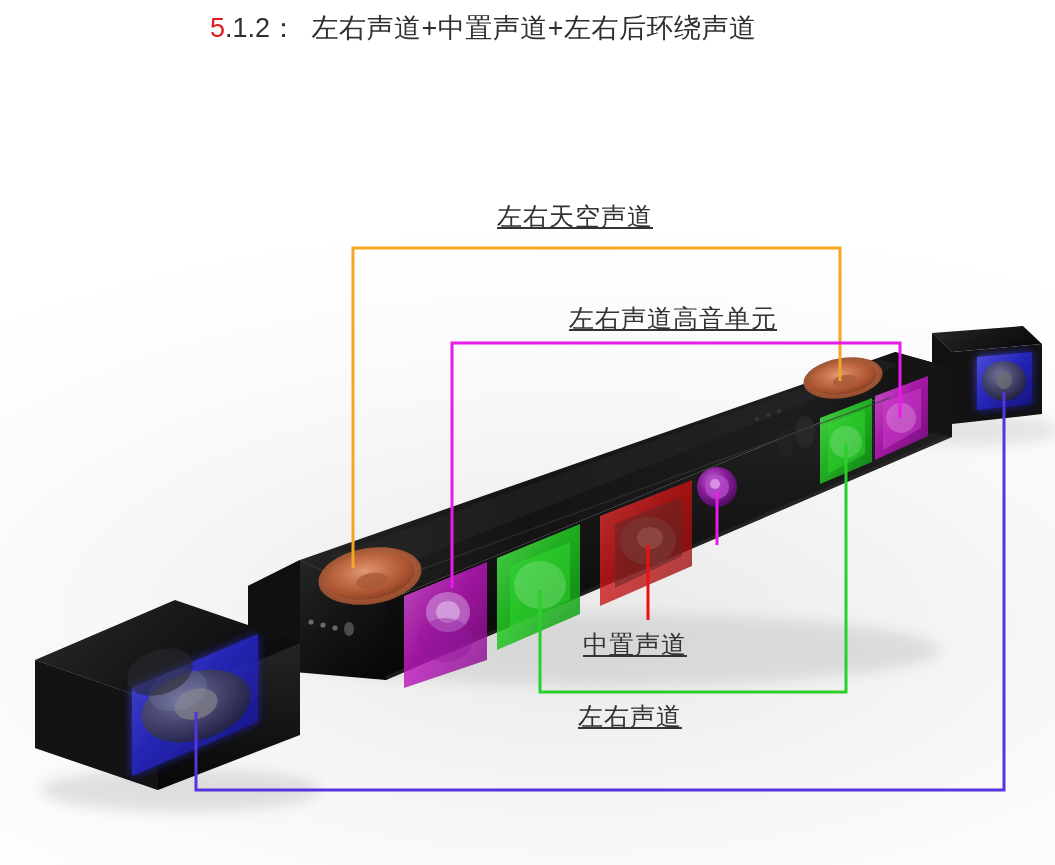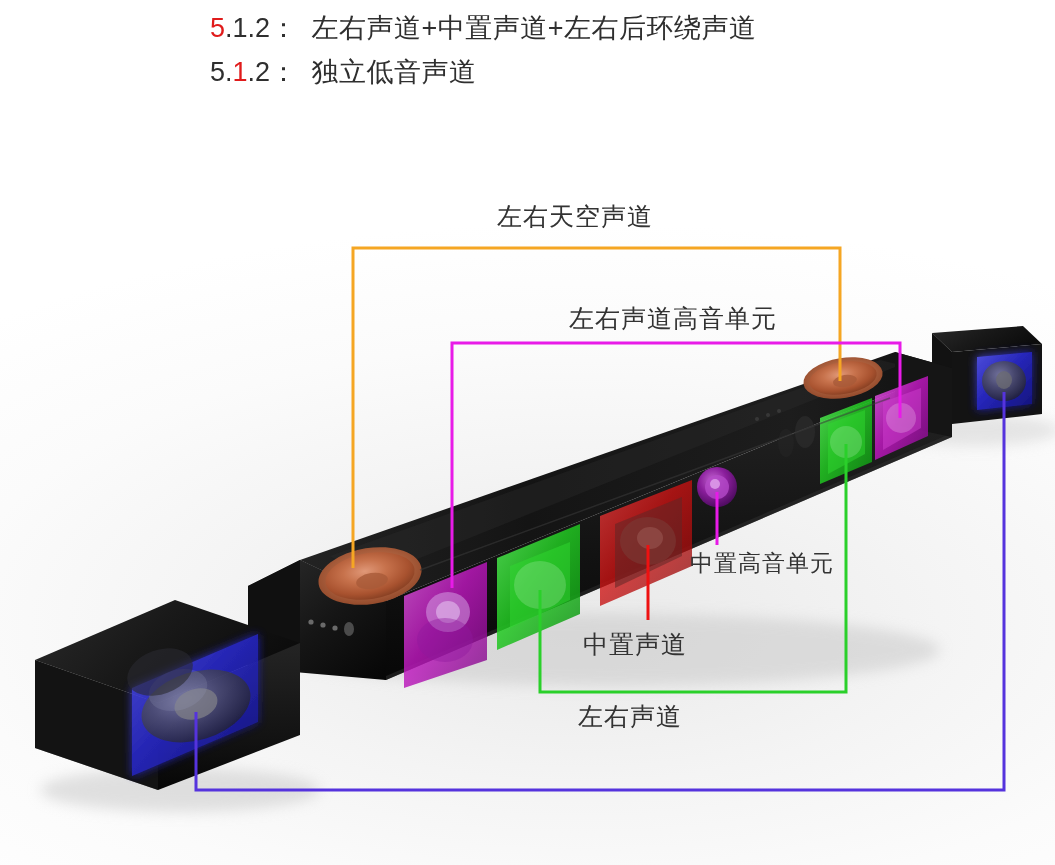--- a/index.html
+++ b/index.html
@@ -27,42 +27,40 @@
   .spec-line .sep{margin-right:4px;}
   .spec-line .body{margin-left:10px;}
 
   
   #lines{position:absolute;left:0;top:0;width:1055px;height:865px;}
 
   
   .callout{
     position:absolute;font-size:25px;color:#333333;white-space:nowrap;
     letter-spacing:1px;
+    text-decoration:underline;
   }
   #lbl-sky{left:497px;top:200px;}
   #lbl-lr-tweeter{left:569px;top:302px;}
   #lbl-center-tweeter{left:690px;top:548px;font-size:23px;}
   #lbl-center{left:583px;top:628px;}
   #lbl-lr{left:578px;top:700px;}
   #lbl-rear{left:550px;top:805px;}
 
   
   #product{position:absolute;left:0;top:0;width:1055px;height:865px;}
 </style>
 </head>
 <body>
 
 <div id="stage">
 
   <div class="spec-block">
     <div class="spec-line">
       <span class="num"><span class="hl">5</span>.1.2</span><span class="sep">：</span><span class="body">左右声道+中置声道+左右后环绕声道</span>
-    </div>
-    <div class="spec-line">
-      <span class="num">5.<span class="hl">1</span>.2</span><span class="sep">：</span><span class="body">独立低音声道</span>
     </div>
   </div>
 
   <svg id="product" viewBox="0 0 1055 865">
     <defs>
       <linearGradient id="gBarTop" x1="0" y1="0" x2="1" y2="0">
         <stop offset="0%" stop-color="#232323"></stop>
         <stop offset="35%" stop-color="#141414"></stop>
         <stop offset="75%" stop-color="#1d1d1d"></stop>
         <stop offset="100%" stop-color="#101010"></stop>
@@ -306,17 +304,16 @@
       <path d="M717,492 L717,545"></path>
     </g>
 
     <g fill="none" stroke="#5533dd" stroke-width="3">
       <path d="M196,712 L196,790 L1004,790 L1004,392"></path>
     </g>
   </svg>
 
   <div class="callout" id="lbl-sky">左右天空声道</div>
   <div class="callout" id="lbl-lr-tweeter">左右声道高音单元</div>
-  <div class="callout" id="lbl-center-tweeter">中置高音单元</div>
   <div class="callout" id="lbl-center">中置声道</div>
   <div class="callout" id="lbl-lr">左右声道</div>
 
 </div>
 
 </body></html>

